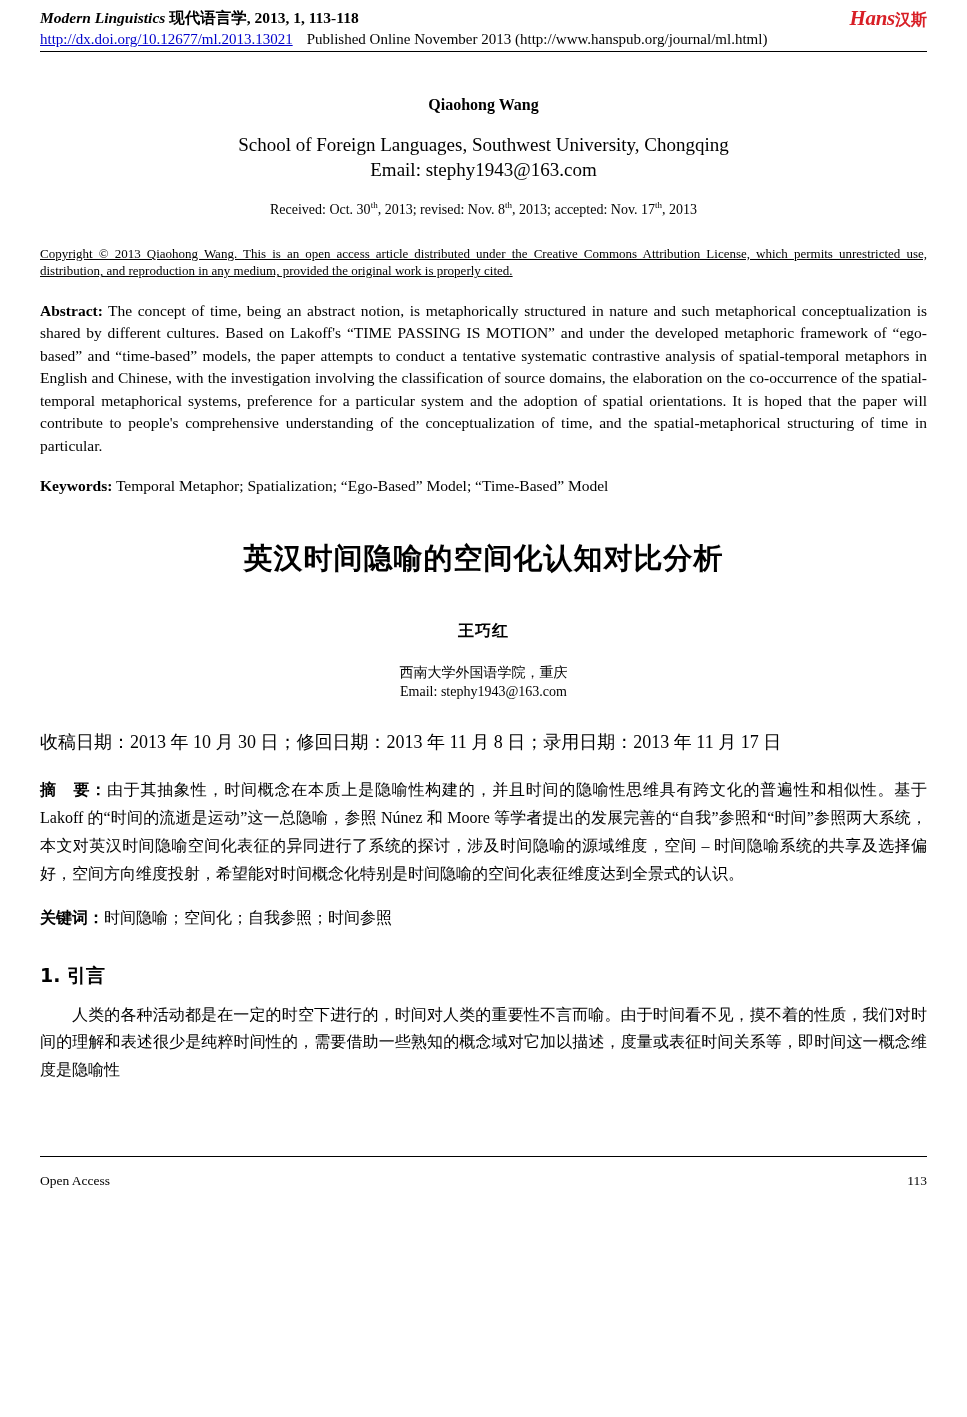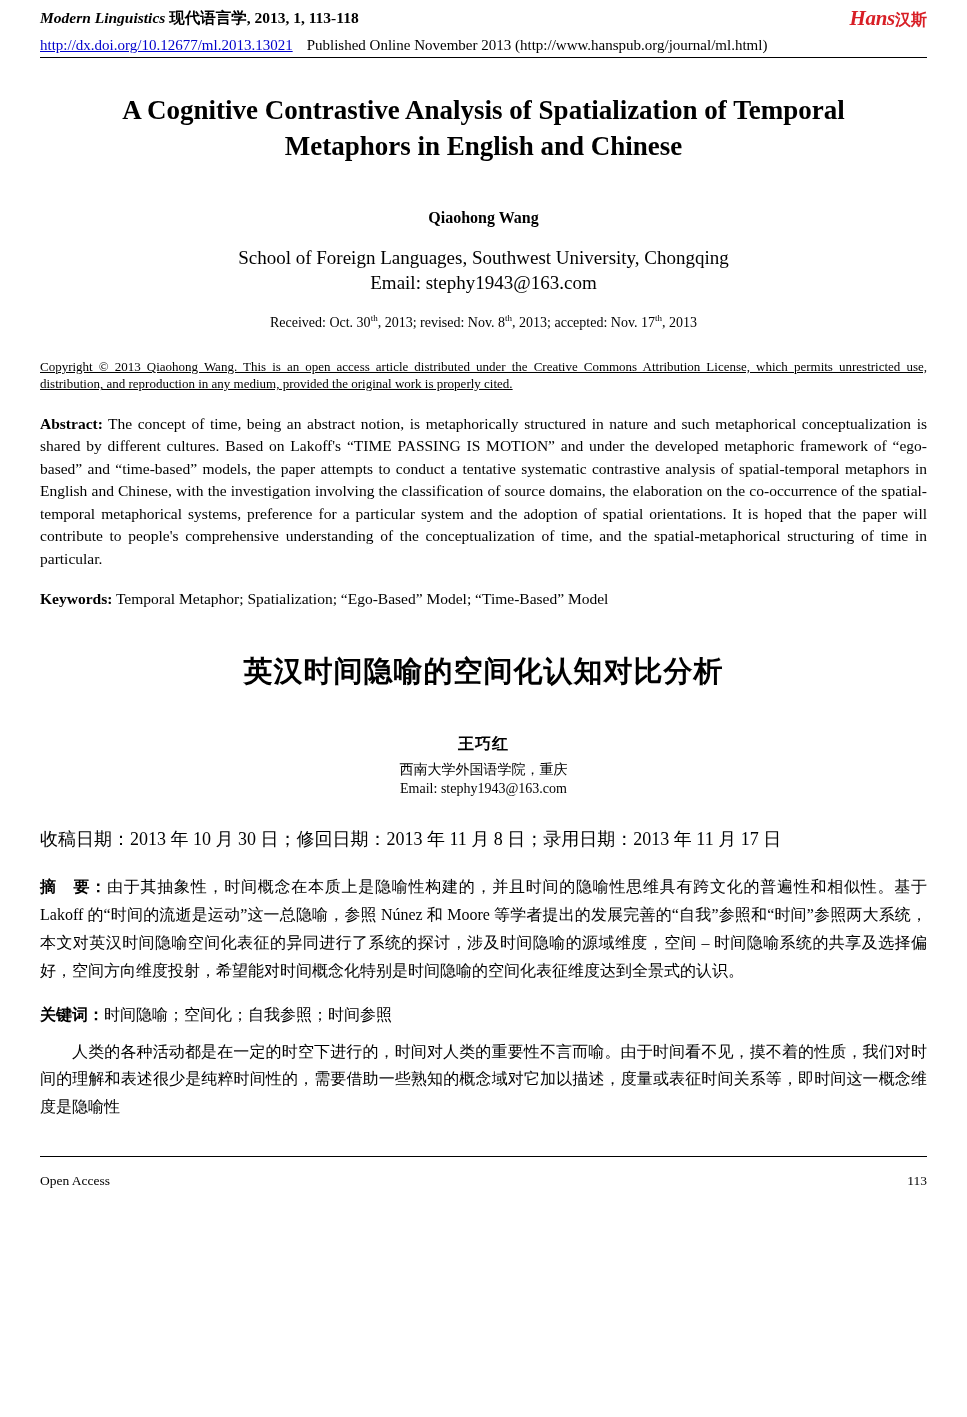--- a/index.html
+++ b/index.html
@@ -48,21 +48,21 @@
     letter-spacing: -0.3px;
     line-height: 1;
     margin-left: 32px;
   }
   .hans-logo .cn {
     font-style: normal;
     font-size: 16px;
     letter-spacing: 0;
   }
   .header-row2 {
-    margin-top: 8px;
+    margin-top: 2px;
     font-size: 15px;
   }
   .doi-link {
     color: #0000cc;
     text-decoration: underline;
   }
   .pub-online {
     margin-left: 14px;
   }
   .header-rule {
@@ -134,21 +134,21 @@
     font-size: 16px;
     font-weight: bold;
     margin-top: 42px;
     font-family: "DejaVu Sans", sans-serif;
     letter-spacing: 1px;
   }
   .cn-affil {
     text-align: center;
     font-size: 14px;
     line-height: 1.35;
-    margin-top: 6px;
+    margin-top: 22px;
   }
   .cn-dates {
     text-align: left;
     font-size: 18px;
     margin-top: 28px;
   }
   .cn-abstract {
     font-size: 16px;
     line-height: 1.75;
     margin-top: 22px;
@@ -213,21 +213,20 @@
     <div class="header-row1">
       <div class="journal-line"><span>Modern Linguistics</span><span class="journal-cn"> 现代语言学, 2013, 1, 113-118</span></div>
       <div class="hans-logo"><span>Hans</span><span class="cn">汉斯</span></div>
     </div>
     <div class="header-row2">
       <span class="doi-link">http://dx.doi.org/10.12677/ml.2013.13021</span><span class="pub-online">Published Online November 2013 (http://www.hanspub.org/journal/ml.html)</span>
     </div>
     <hr class="header-rule">
   </div>
 
-  <div class="title">A Cognitive Contrastive Analysis of Spatialization of Temporal Metaphors in English and Chinese</div>
 
   <div class="author">Qiaohong Wang</div>
 
   <div class="affil">
     <div>School of Foreign Languages, Southwest University, Chongqing</div>
     <div>Email: stephy1943@163.com</div>
   </div>
 
   <div class="dates">
     <span>Received: Oct. 30</span><sup>th</sup><span>, 2013; revised: Nov. 8</span><sup>th</sup><span>, 2013; accepted: Nov. 17</span><sup>th</sup><span>, 2013</span>
@@ -247,20 +246,21 @@
     <div>西南大学外国语学院，重庆</div>
     <div>Email: stephy1943@163.com</div>
   </div>
 
   <div class="cn-dates">收稿日期：2013 年 10 月 30 日；修回日期：2013 年 11 月 8 日；录用日期：2013 年 11 月 17 日</div>
 
   <div class="cn-abstract"><span class="cn-label">摘　要：</span><span>由于其抽象性，时间概念在本质上是隐喻性构建的，并且时间的隐喻性思维具有跨文化的普遍性和相似性。基于 Lakoff 的“时间的流逝是运动”这一总隐喻，参照 Núnez 和 Moore 等学者提出的发展完善的“自我”参照和“时间”参照两大系统，本文对英汉时间隐喻空间化表征的异同进行了系统的探讨，涉及时间隐喻的源域维度，空间 – 时间隐喻系统的共享及选择偏好，空间方向维度投射，希望能对时间概念化特别是时间隐喻的空间化表征维度达到全景式的认识。</span></div>
 
   <div class="cn-keywords"><span class="cn-label">关键词：</span><span>时间隐喻；空间化；自我参照；时间参照</span></div>
 
+  <div class="section-head"><span>1.</span> <span>引言</span></div>
 
   <div class="columns">
     <div class="col">
       <p class="indent">人类的各种活动都是在一定的时空下进行的，时间对人类的重要性不言而喻。由于时间看不见，摸不着的性质，我们对时间的理解和表述很少是纯粹时间性的，需要借助一些熟知的概念域对它加以描述，度量或表征时间关系等，即时间这一概念维度是隐喻性</p>
     </div>
   </div>
 
   <hr class="footer-rule">
   <div class="footer">
     <span>Open Access</span>

